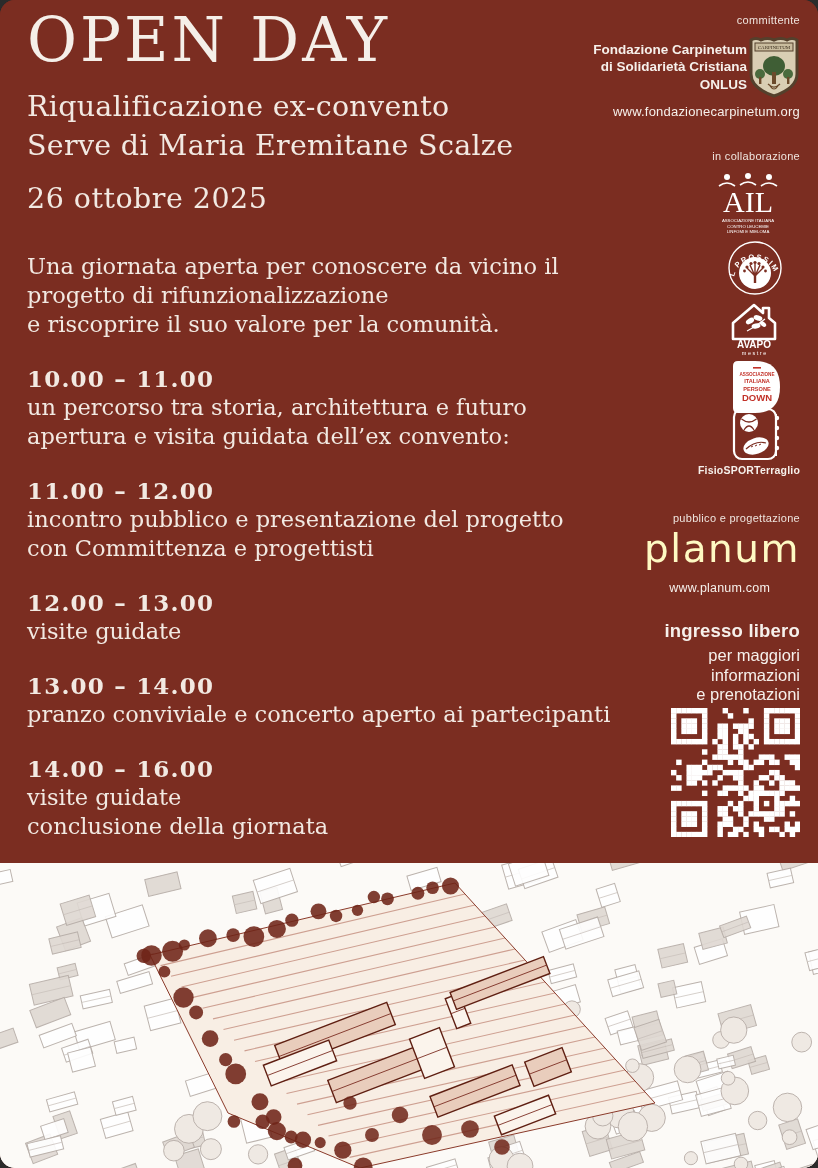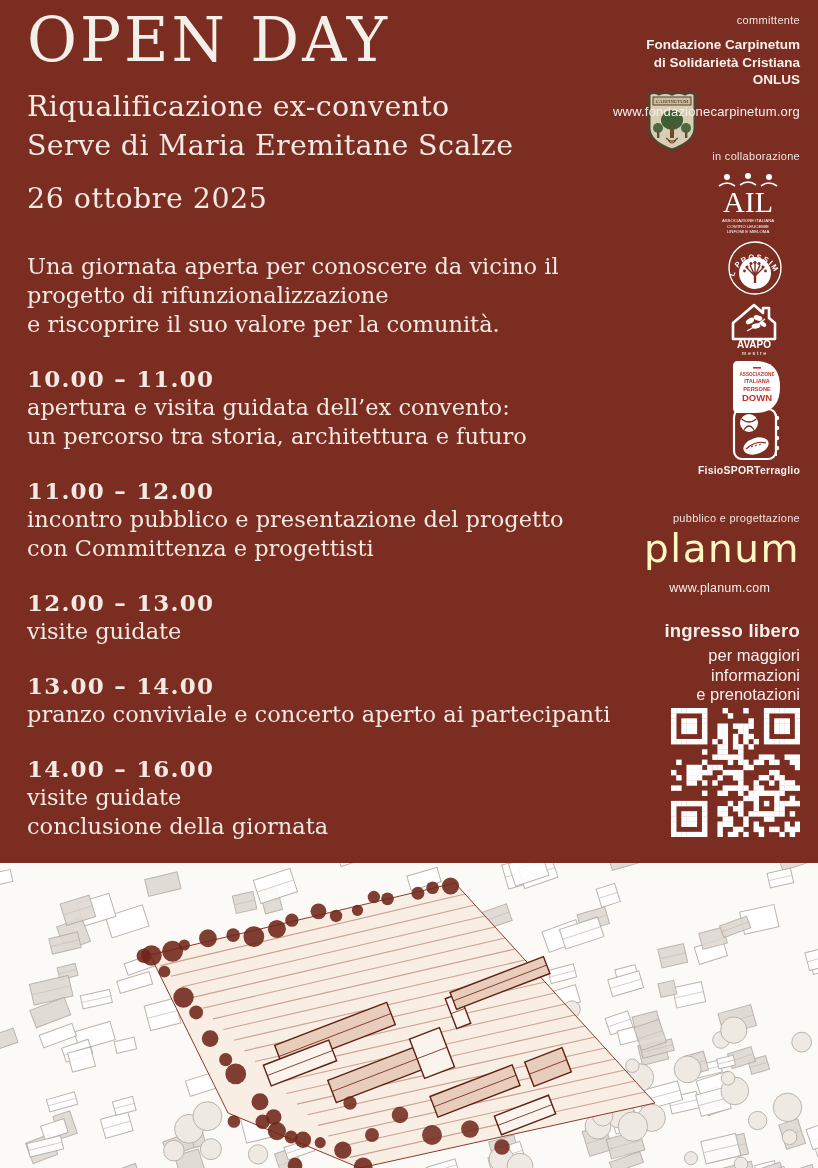--- a/index.html
+++ b/index.html
@@ -1,33 +1,33 @@
 <!DOCTYPE html>
 <html><head>
 <meta charset="utf-8">
 <style>
   html,body{margin:0;padding:0;background:#2b2b2b;}
   .poster{position:relative;width:818px;height:1168px;margin:0 auto;overflow:hidden;
-          background:#7B2D21;font-family:"Liberation Sans","DejaVu Sans",sans-serif;}
+          background:#7B2D21;font-family:"Liberation Sans","DejaVu Sans",sans-serif;border-radius:15px;}
   .panel{position:absolute;left:0;top:0;width:818px;height:863px;background:#7B2D21;}
   
   .main{position:absolute;left:27px;top:2px;width:600px;color:#F2E9E2;
         font-family:"DejaVu Serif","Liberation Serif",serif;}
   .title{font-size:61px;line-height:76px;font-weight:400;letter-spacing:3px;color:#F5EFE9;
          margin:0;white-space:nowrap;}
   .subtitle{font-size:28.5px;line-height:39px;margin-top:9px;letter-spacing:.3px;}
   .date{font-size:28.5px;margin-top:17px;letter-spacing:.5px;}
   .intro{margin-top:37px;font-size:22.5px;line-height:29px;}
   .sched{margin-top:0;}
   .time{font-weight:700;font-size:23px;letter-spacing:1.2px;margin-top:25px;line-height:29px;}
   .sline{font-size:22.5px;line-height:29px;}
   
   .side{position:absolute;right:18px;top:0;width:232px;height:863px;color:#F6F0EB;text-align:right;}
   .side-label{position:absolute;right:0;font-size:11px;letter-spacing:.3px;color:#EFE5DF;}
-  .fond-row{position:absolute;right:0;top:36px;display:flex;align-items:flex-start;justify-content:flex-end;gap:1px;flex-direction:column;}
+  .fond-row{position:absolute;right:0;top:36px;display:flex;align-items:center;justify-content:flex-end;gap:1px;}
   .fond-txt{font-size:13.5px;font-weight:700;line-height:17.5px;text-align:right;}
   .www{position:absolute;right:0;font-size:13px;letter-spacing:.2px;}
   .logo{position:absolute;right:0;}
   .logo.center{right:17px;}
   .fisio-word{position:absolute;right:0;font-size:10.5px;font-weight:700;letter-spacing:.2px;}
   .planum{position:absolute;right:0;top:526px;font-size:39px;letter-spacing:1.5px;color:#fef9c3;
           font-family:"DejaVu Sans","Liberation Sans",sans-serif;font-weight:400;}
   .ingresso{position:absolute;right:0;top:620px;font-size:18.5px;font-weight:700;letter-spacing:.2px;}
   .infoline{font-size:16.5px;line-height:19.5px;}
   .infobox{position:absolute;right:0;top:646px;}
@@ -50,22 +50,22 @@
 
     <div class="intro">
       <div>Una giornata aperta per conoscere da vicino il</div>
       <div>progetto di rifunzionalizzazione</div>
       <div>e riscoprire il suo valore per la comunità.</div>
     </div>
 
     <div class="sched">
       <div>
         <div class="time">10.00 – 11.00</div>
+        <div class="sline">un percorso tra storia, architettura e futuro</div>
         <div class="sline">apertura e visita guidata dell’ex convento:</div>
-        <div class="sline">un percorso tra storia, architettura e futuro</div>
       </div>
       <div>
         <div class="time">11.00 – 12.00</div>
         <div class="sline">incontro pubblico e presentazione del progetto</div>
         <div class="sline">con Committenza e progettisti</div>
       </div>
       <div>
         <div class="time">12.00 – 13.00</div>
         <div class="sline">visite guidate</div>
       </div>

